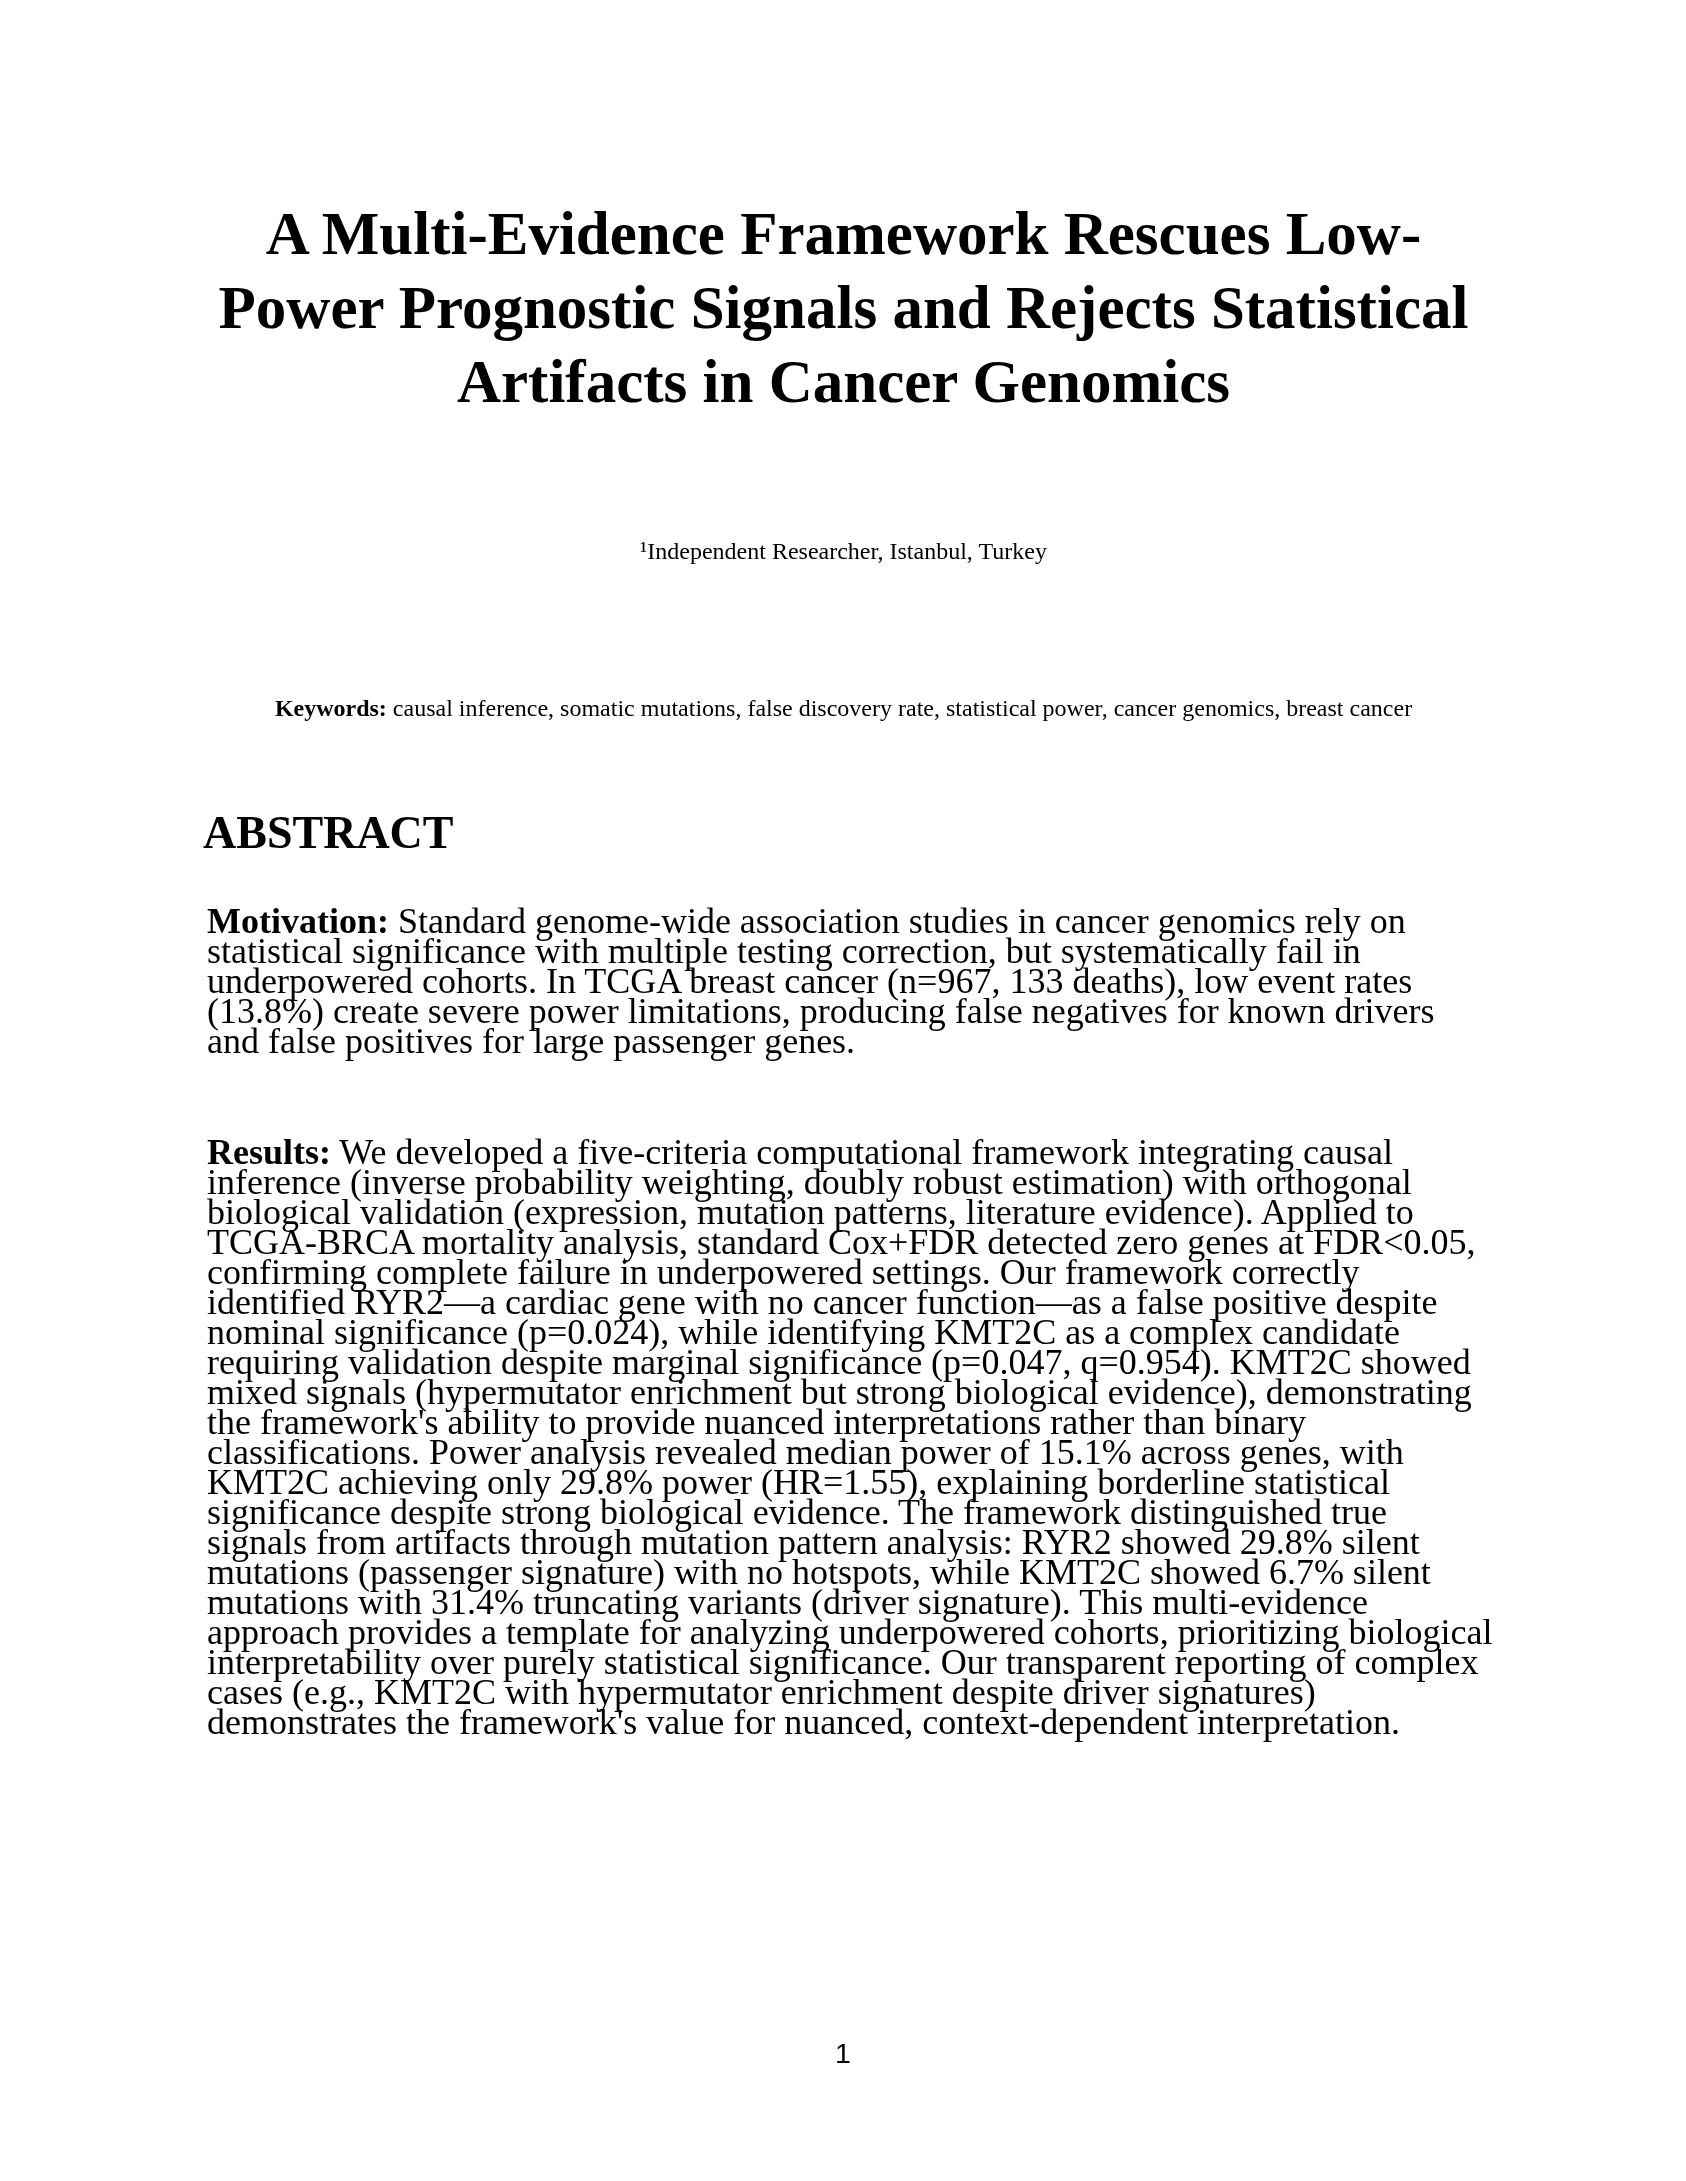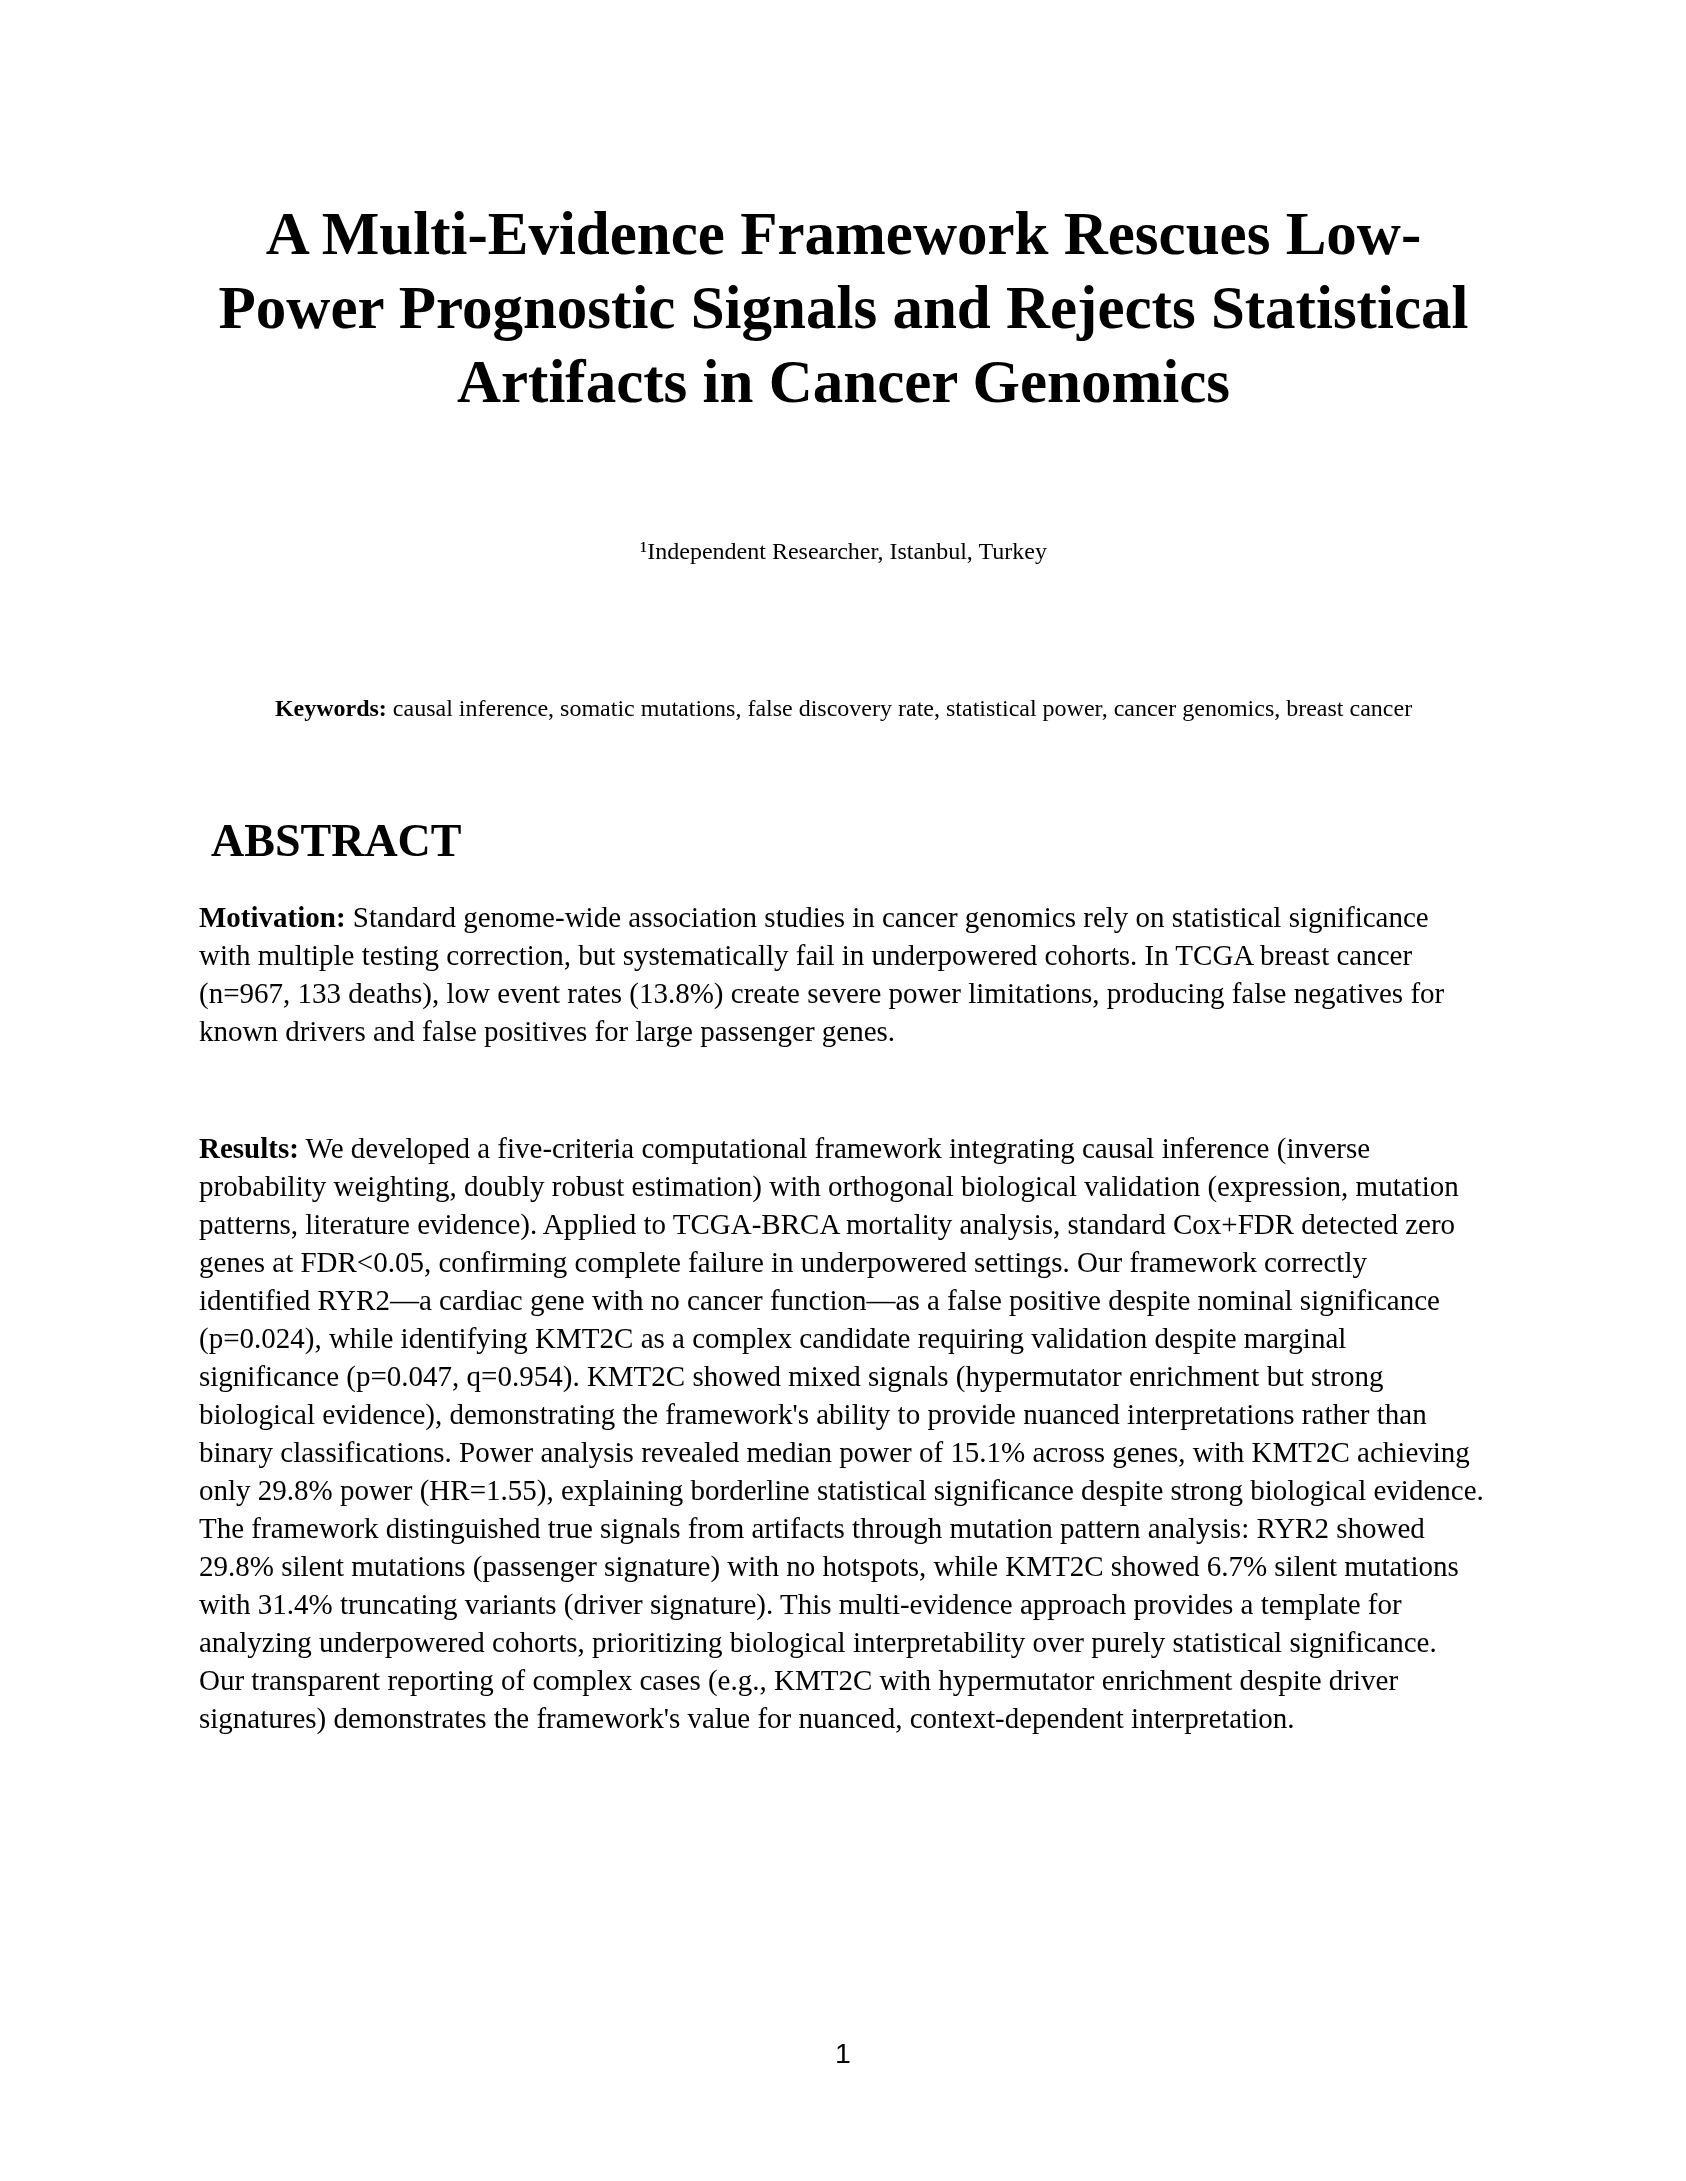--- a/index.html
+++ b/index.html
@@ -13,26 +13,26 @@
     text-align: center; font-weight: bold; font-size: 61px; line-height: 74px;
     margin: 0;
   }
   .center-line { position: absolute; left: 184px; width: 1319px; text-align: center; font-size: 24px; margin: 0; }
   .author { top: 465px; font-weight: bold; font-size: 28.5px; }
   .affil { top: 538px; }
   .corr { top: 613px; }
   .keywords { top: 689px; line-height: 38px; }
   .keywords b { font-weight: bold; }
   .abstract-heading {
-    position: absolute; left: 199px; top: 801px; margin: 12px;
+    position: absolute; left: 199px; top: 801px; margin: 4px;
     font-size: 46px; font-weight: bold; line-height: 55px;
   }
   .para {
-    position: absolute; left: 199px; width: 1286px; margin: 0;
-    font-size: 29px; line-height: 38px; text-align: left;
+    position: absolute; left: 199px; width: 1286px; margin: 8px;
+    font-size: 36px; line-height: 30px; text-align: left;
   }
   .para b { font-weight: bold; }
   .motivation { top: 898px; }
   .results { top: 1129px; }
   .availability { top: 1884px; }
   .page-number {
     position: absolute; left: 0; width: 1686px; top: 2037px; text-align: center;
     font-family: "Liberation Sans", "DejaVu Sans", sans-serif; font-size: 28.5px;
   }
 </style>

